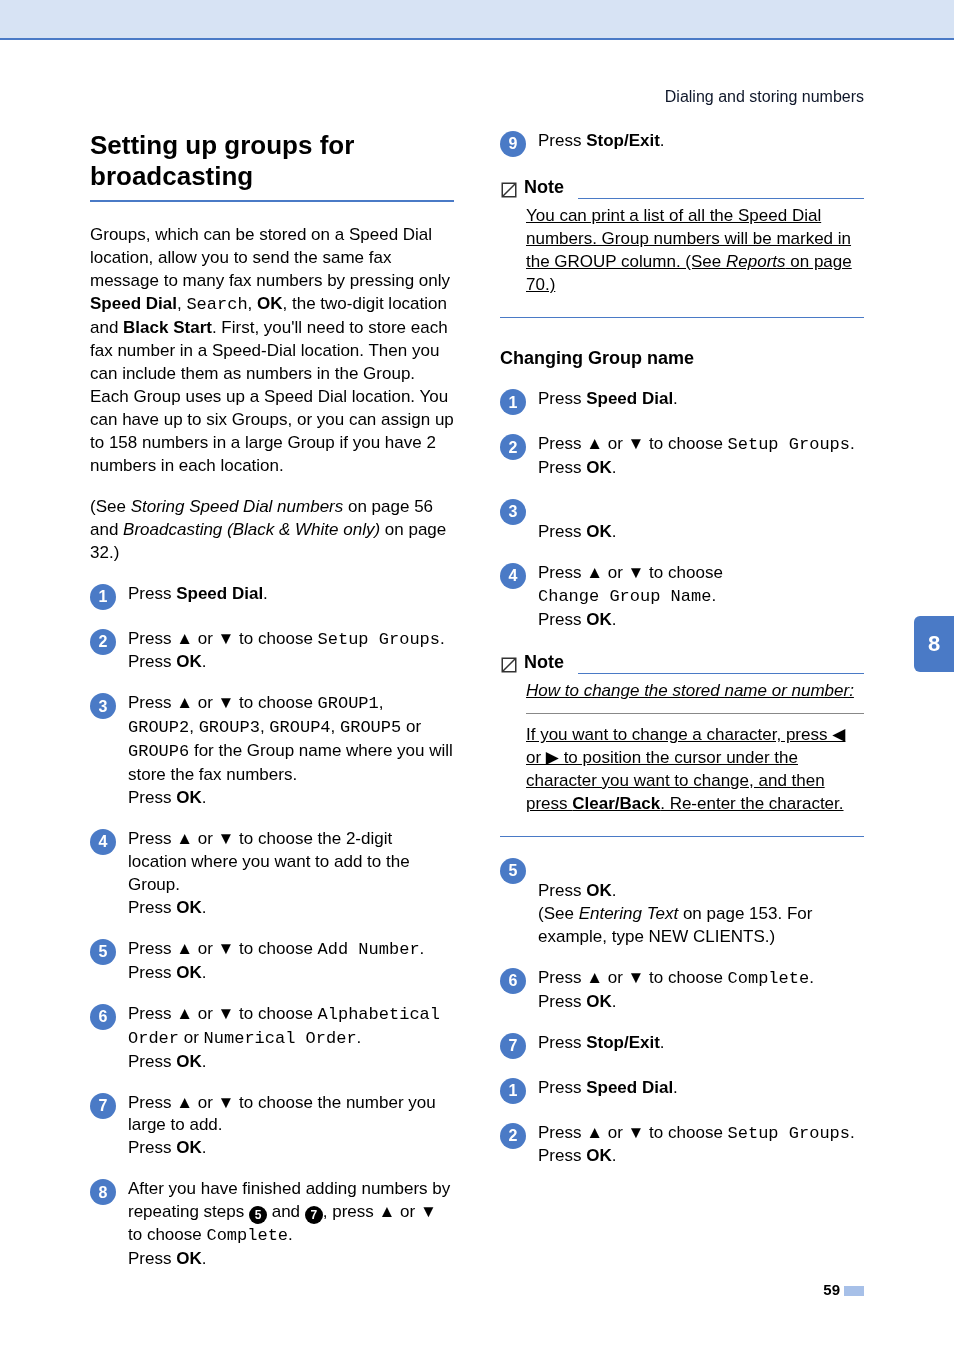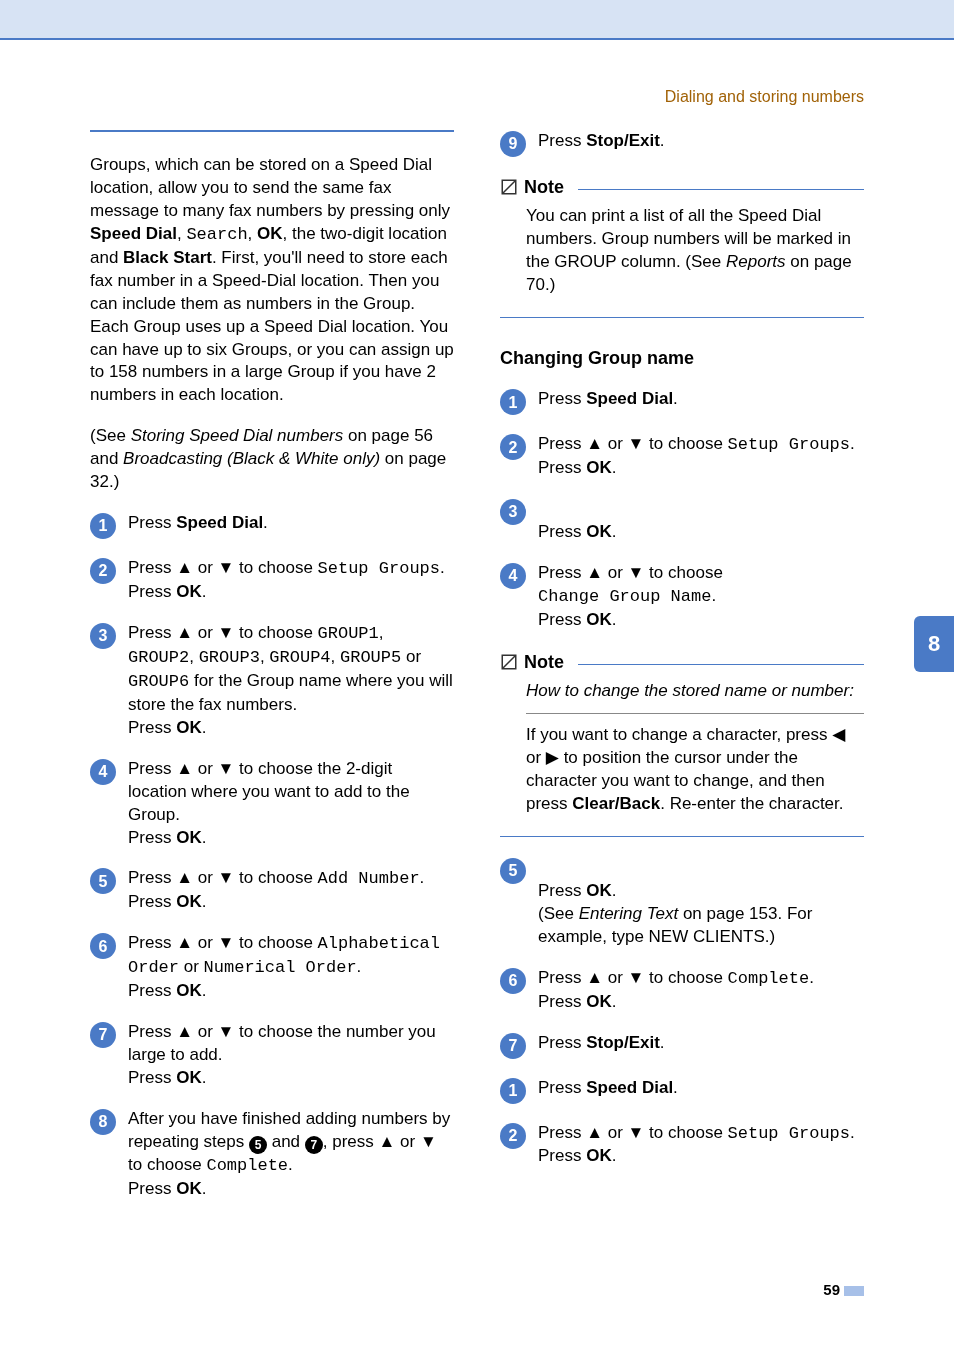--- a/index.html
+++ b/index.html
@@ -17,21 +17,21 @@
       position: absolute;
       top: 0; left: 0; right: 0;
       height: 40px;
       background: #d7e3f4;
       border-bottom: 2px solid #4a7ac6;
     }
     .header-text {
       position: absolute;
       top: 86px;
       right: 90px;
-      color: #a16207;
+      color: #0f172a;
       font-size: 16px;
     }
     .side-tab {
       position: absolute;
       right: 0;
       top: 616px;
       width: 40px;
       height: 56px;
       background: #4a7ac6;
       border-radius: 6px 0 0 6px;
@@ -102,21 +102,21 @@
     }
     .step-body { flex: 1; }
     .mono { font-family: "Courier New", monospace; margin-top: 40px; }
     .italic { font-style: italic; }
     b { font-weight: bold; }
     .note {
       margin: 8px 0 20px 0;
     }
     .note-header {
       display: flex;
-      align-items: center;
+      align-items: flex-end;
       gap: 6px;
       margin-bottom: 6px;
     }
     .note-icon {
       width: 18px; height: 18px;
       display: inline-flex;
     }
     .note-title {
       font-weight: bold;
       font-size: 18px;
@@ -124,20 +124,21 @@
     }
     .note-line {
       flex: 1;
       border-top: 1px solid #4a7ac6;
       height: 0;
       margin-top: 4px;
     }
     .note-body {
       padding-left: 26px;
       padding-bottom: 12px;
+      text-decoration: underline;
     }
     .note-footer {
       border-top: 1px solid #4a7ac6;
       margin-top: 8px;
     }
     .note hr.sub {
       border: none;
       border-top: 1px solid #888;
       margin: 10px 0;
     }
@@ -159,20 +160,21 @@
 </head>
 <body>
 
 <div class="top-band"></div>
 <div class="header-text">Dialing and storing numbers</div>
 <div class="side-tab">8</div>
 
 <div class="content">
 
   <div class="col">
+    <div class="h1">Setting up groups for broadcasting</div>
     <hr class="h1-rule">
 
     <p class="para">
       <span>Groups, which can be stored on a Speed Dial location, allow you to send the same fax message to many fax numbers by pressing only </span><b>Speed Dial</b><span>, </span><span class="mono">Search</span><span>, </span><b>OK</b><span>, the two-digit location and </span><b>Black Start</b><span>. First, you'll need to store each fax number in a Speed-Dial location. Then you can include them as numbers in the Group. Each Group uses up a Speed Dial location. You can have up to six Groups, or you can assign up to 158 numbers in a large Group if you have 2 numbers in each location.</span>
     </p>
 
     <p class="para">
       <span>(See </span><span class="italic">Storing Speed Dial numbers</span><span> on page 56 and </span><span class="italic">Broadcasting (Black &amp; White only)</span><span> on page 32.)</span>
     </p>
 

